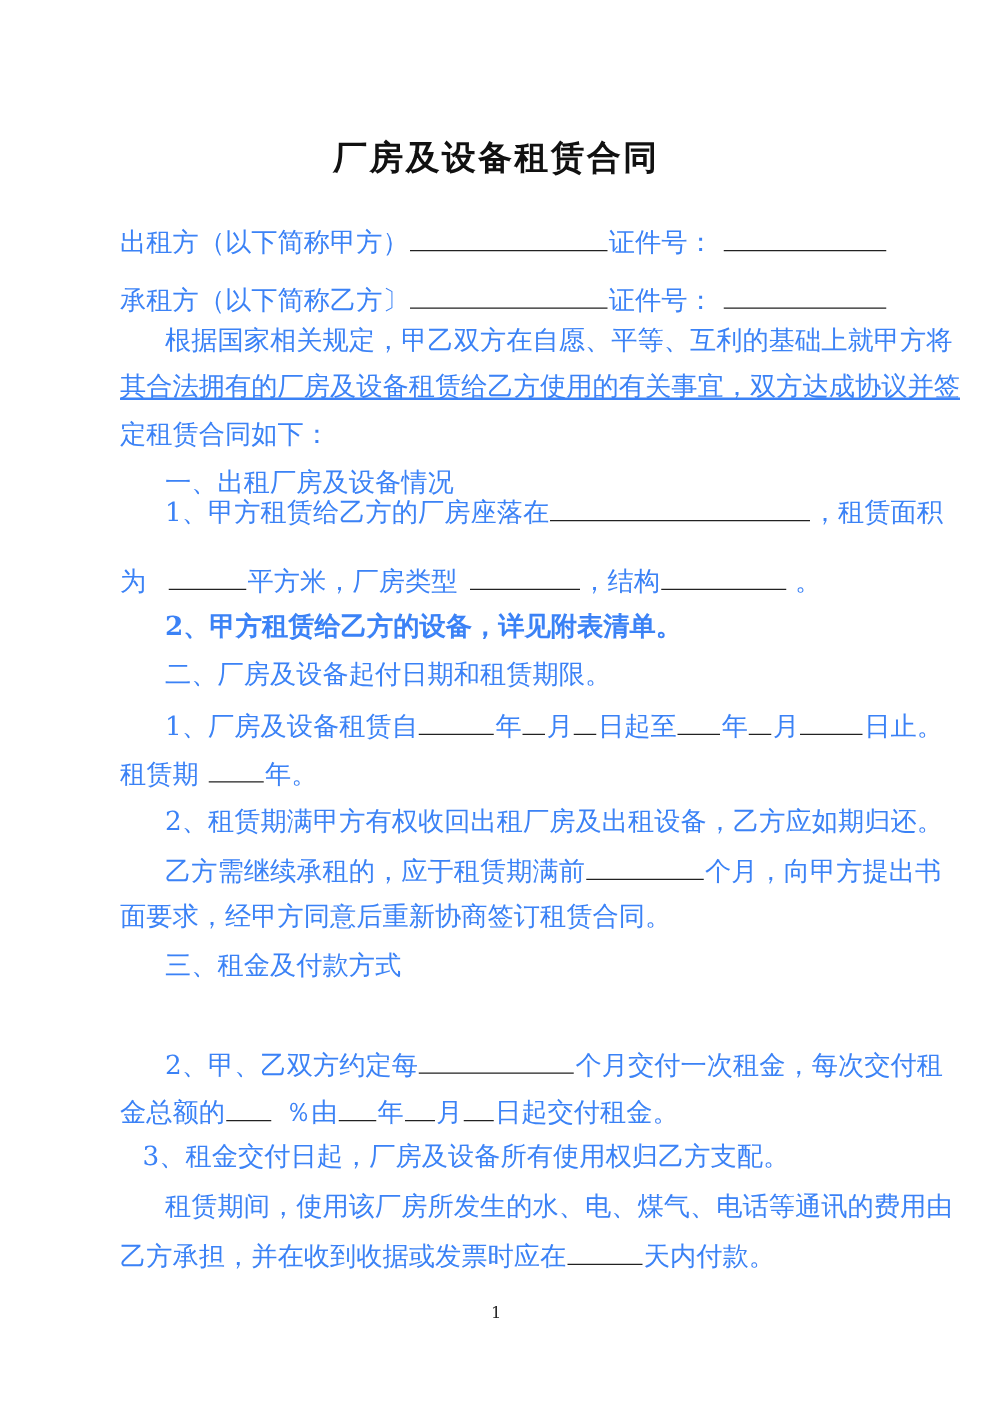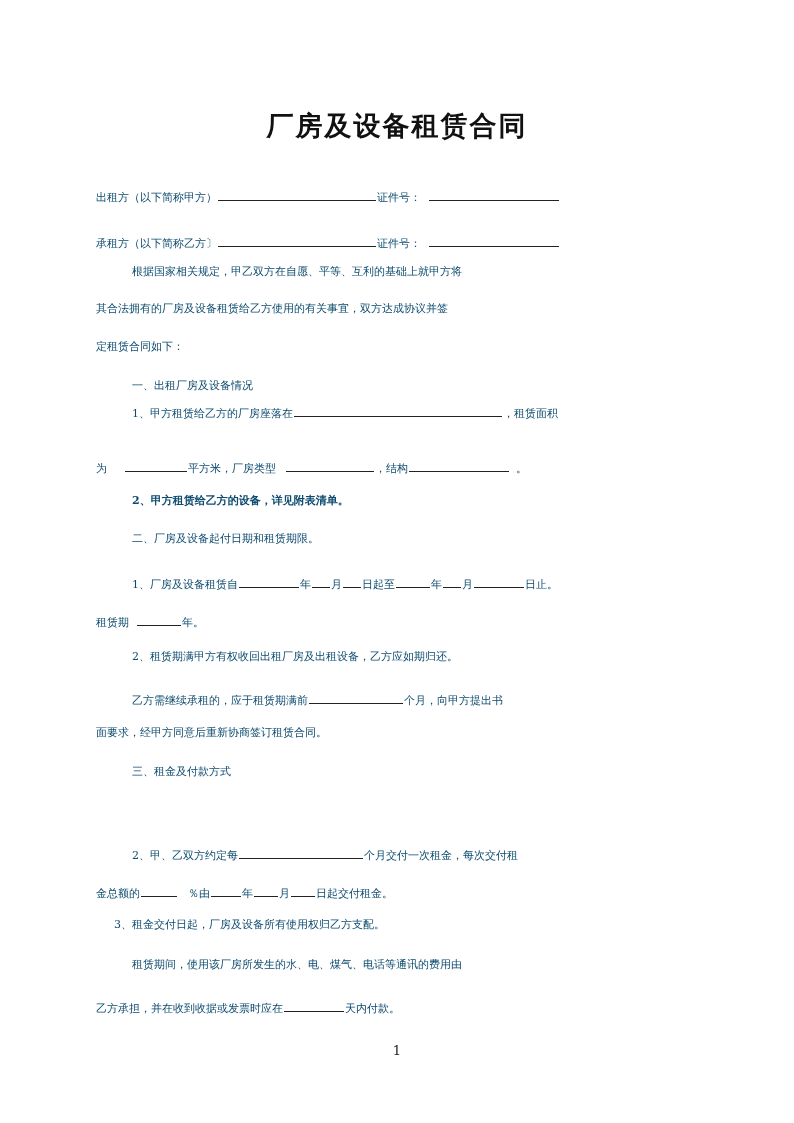--- a/index.html
+++ b/index.html
@@ -1,41 +1,41 @@
 <!DOCTYPE html>
 <html><head>
 <meta charset="utf-8">
 <style>
   html, body { margin: 0; padding: 0; background: #ffffff; }
   body { width: 794px; height: 1123px; position: relative; overflow: hidden;
          font-family: "DejaVu Serif", "Liberation Serif", serif; color: #111; }
   .page { position: absolute; left: 0; top: 0; width: 794px; height: 888px; background: #fff; }
   .title { position: absolute; top: 108px; left: 0; width: 794px; text-align: center;
            font-size: 27px; font-weight: bold; letter-spacing: 2px; color: #111; }
-  .line { position: absolute; left: 96px; font-size: 11px; line-height: 24px; white-space: nowrap; color: #0c4a6e; }
+  .line { position: absolute; left: 96px; font-size: 21px; line-height: 24px; white-space: nowrap; color: #3b82f6; }
   .ind { left: 132px; }
   .blank { display: inline-block; border-bottom: 1.3px solid #222; height: 20px; vertical-align: baseline; margin: 0 1px; }
   .pagenum { position: absolute; top: 1043px; left: 0; width: 794px; text-align: center; font-size: 13px; color: #222; }
 </style>
 </head>
 <body>
 
 <div class="page">
 
   <div class="title">厂房及设备租赁合同</div>
 
   <div class="line" style="top:180px;">
     <span>出租方（以下简称甲方）</span><span class="blank" style="width:158px;"></span><span>证件号：</span><span class="blank" style="width:130px;margin-left:8px;"></span>
   </div>
   <div class="line" style="top:226px;">
     <span>承租方（以下简称乙方〕</span><span class="blank" style="width:158px;"></span><span>证件号：</span><span class="blank" style="width:130px;margin-left:8px;"></span>
   </div>
 
   <div class="line ind" style="top:260px;">根据国家相关规定，甲乙双方在自愿、平等、互利的基础上就甲方将</div>
-  <div class="line" style="top:297px;">其合法拥有的厂房及设备租赁给乙方使用的有关事宜，双方达成协议并签</div>
+  <div class="line" style="top:297px;text-decoration:underline;">其合法拥有的厂房及设备租赁给乙方使用的有关事宜，双方达成协议并签</div>
   <div class="line" style="top:335px;">定租赁合同如下：</div>
 
   <div class="line ind" style="top:374px;">一、出租厂房及设备情况</div>
   <div class="line ind" style="top:396px;">
     <span>1、甲方租赁给乙方的厂房座落在</span><span class="blank" style="width:208px;"></span><span>，租赁面积</span>
   </div>
   <div class="line" style="top:451px;">
     <span>为</span><span class="blank" style="width:62px;margin-left:18px;"></span><span>平方米，厂房类型</span><span class="blank" style="width:88px;margin-left:10px;"></span><span>，结构</span><span class="blank" style="width:100px;"></span><span style="margin-left:6px;">。</span>
   </div>
   <div class="line ind" style="top:489px;font-weight:bold;">2、甲方租赁给乙方的设备，详见附表清单。</div>

